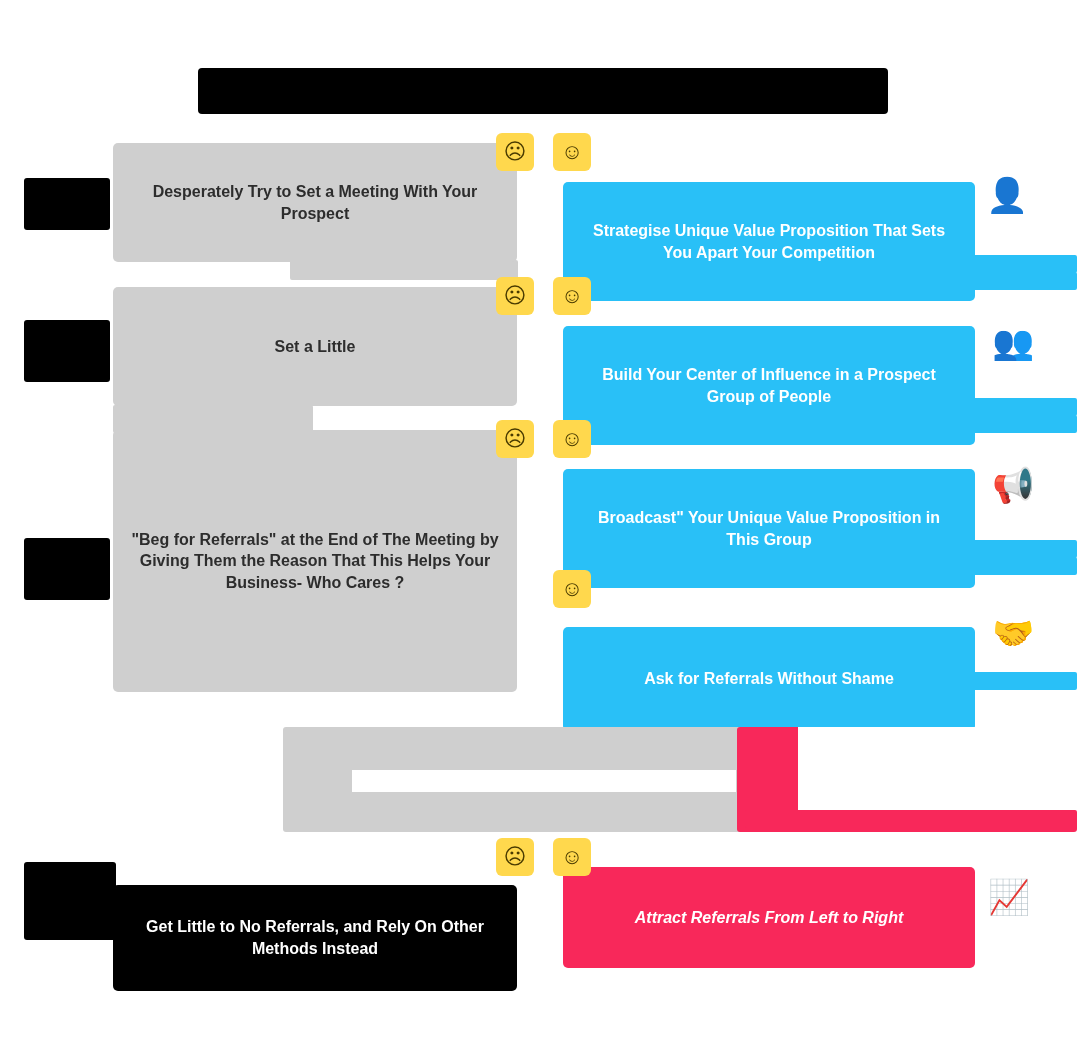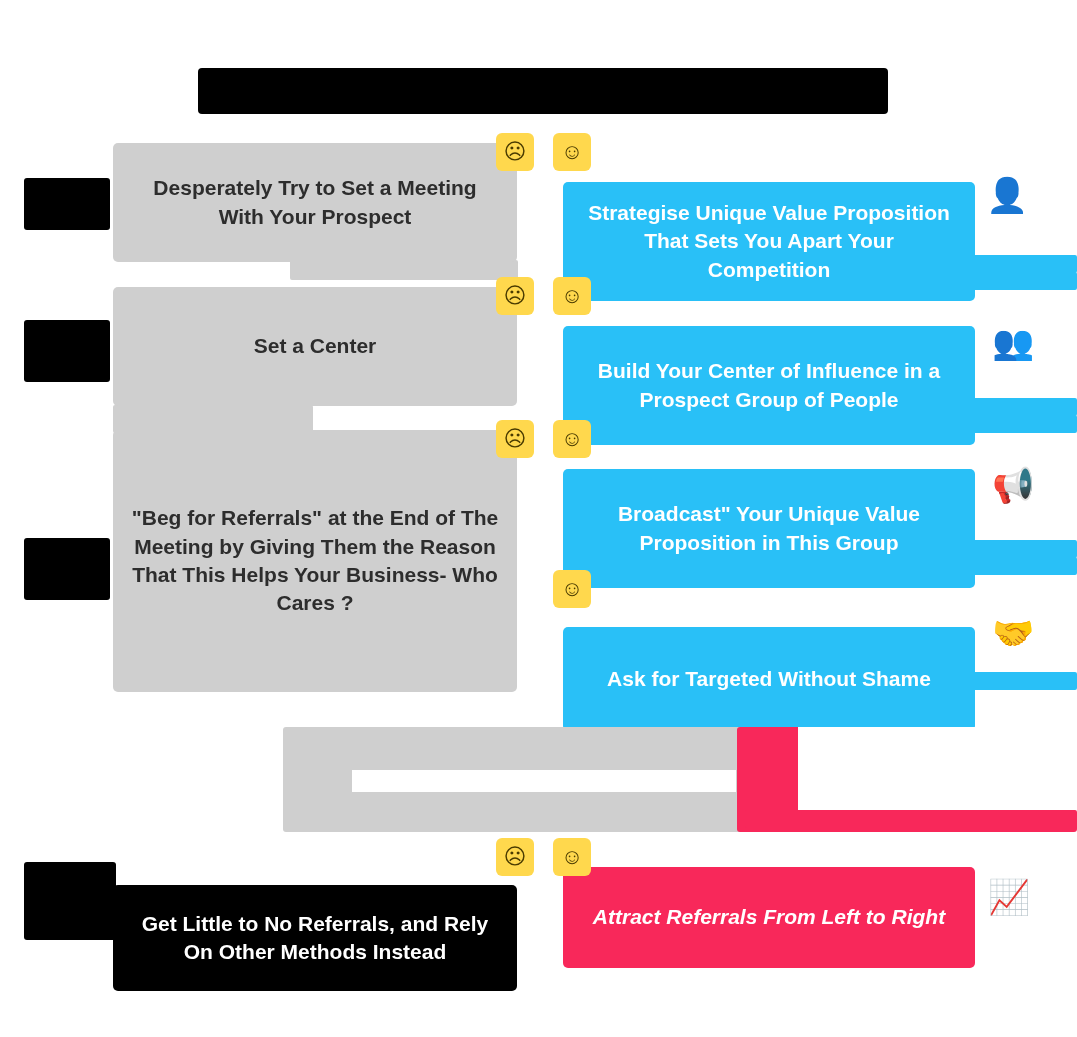--- a/index.html
+++ b/index.html
@@ -59,21 +59,21 @@
   
   .card {
     position: absolute;
     border-radius: 5px;
     display: flex;
     align-items: center;
     justify-content: center;
     text-align: center;
     box-sizing: border-box;
     padding: 10px 18px;
-    font-size: 21px;
+    font-size: 16px;
     font-weight: bold;
     line-height: 1.35;
   }
   .card-left {
     background: #cfcfcf;
     color: #2d2d2d;
     left: 113px;
     width: 404px;
   }
   .card-right {
@@ -209,21 +209,21 @@
 </div>
 <div class="face" style="left:496px; top:133px;">
     <span>☹</span>
   </div>
 <div class="face" style="left:553px; top:133px;">
     <span>☺</span>
   </div>
 <div class="side-icon" style="left:986px; top:178px;">👤</div>
 
 <div class="card card-left" style="top:287px; height:119px;">
-  <span>Set a Center</span>
+  <span>Set a Little</span>
 </div>
 <div class="card card-right" style="top:287px; height:119px;">
   <span>Build Your Center of Influence in a Prospect Group of People</span>
 </div>
 <div class="face" style="left:496px; top:277px;">
     <span>☹</span>
   </div>
 <div class="face" style="left:553px; top:277px;">
     <span>☺</span>
   </div>
@@ -237,21 +237,21 @@
 </div>
 <div class="face" style="left:496px; top:420px;">
     <span>☹</span>
   </div>
 <div class="face" style="left:553px; top:420px;">
     <span>☺</span>
   </div>
 <div class="side-icon" style="left:992px; top:468px;">📢</div>
 
 <div class="card card-right" style="top:588px; height:104px;">
-  <span>Ask for Targeted Without Shame</span>
+  <span>Ask for Referrals Without Shame</span>
 </div>
 <div class="face" style="left:553px; top:570px;">
     <span>☺</span>
   </div>
 <div class="side-icon" style="left:992px; top:616px;">🤝</div>
 
 <div id="funnel-grey"></div>
 <div id="funnel-white-notch"></div>
 <div id="funnel-pink"></div>
 <div id="funnel-pink-notch"></div>

